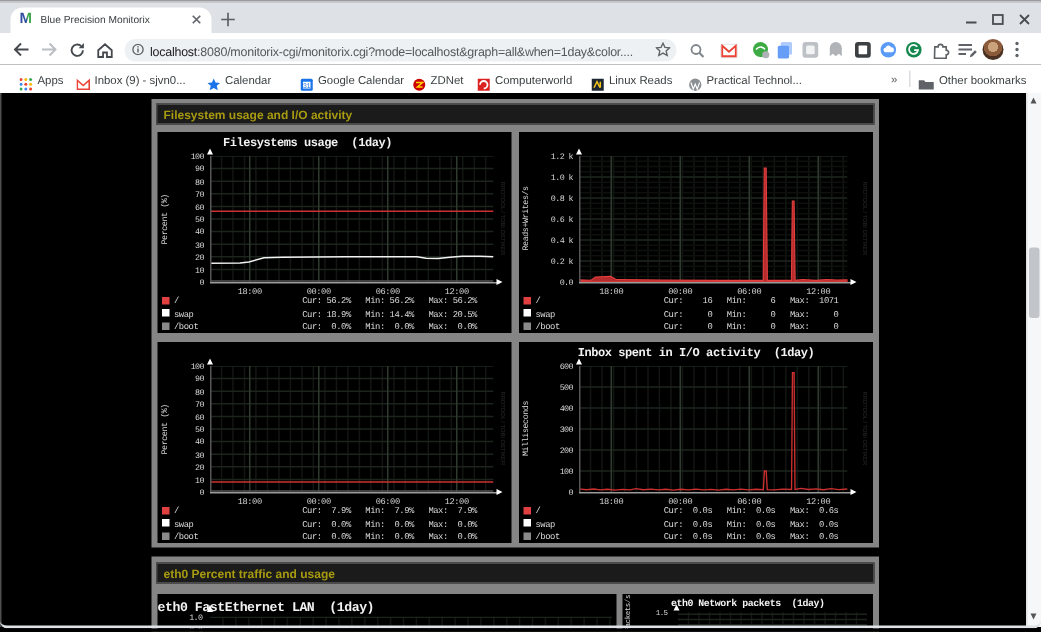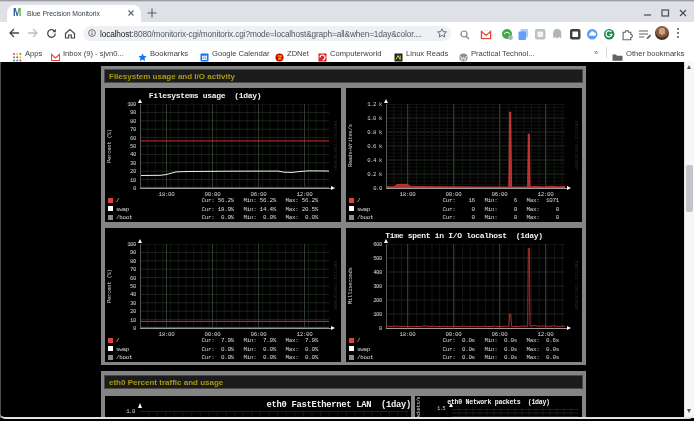--- a/index.html
+++ b/index.html
@@ -249,21 +249,21 @@
 <div class="clg" style="left:96.5px;top:109.0px">Cur:  7.9%   Min:  7.9%   Max:  7.9%</div>
 <div style="position:absolute;left:3px;top:118.4px;width:5px;height:5px;background:#ffffff"></div>
 <div class="clg" style="left:11px;top:117.6px">swap</div>
 <div class="clg" style="left:96.5px;top:117.6px">Cur:  0.0%   Min:  0.0%   Max:  0.0%</div>
 <div style="position:absolute;left:3px;top:127.0px;width:5px;height:5px;background:#8a8a8a"></div>
 <div class="clg" style="left:11px;top:126.2px">/boot</div>
 <div class="clg" style="left:96.5px;top:126.2px">Cur:  0.0%   Min:  0.0%   Max:  0.0%</div>
 <div class="cwm" style="left:228px;top:16px;height:84px">RRDTOOL / TOBI OETIKER</div>
 </div>
 <div class="cell" style="left:346px;top:228px;width:236px;height:134px">
-<div class="ct" style="left:0;top:3px;width:236px;text-align:center">Time spent in I/O localhost  (1day)</div>
+<div class="ct" style="left:0;top:3px;width:236px;text-align:center">Inbox spent in I/O activity  (1day)</div>
 <div class="cyl" style="left:1px;top:16px;height:84px">Milliseconds</div>
 <div class="cyn" style="left:0;top:13.0px;width:36px">600</div>
 <div class="cyn" style="left:0;top:27.0px;width:36px">500</div>
 <div class="cyn" style="left:0;top:41.0px;width:36px">400</div>
 <div class="cyn" style="left:0;top:55.0px;width:36px">300</div>
 <div class="cyn" style="left:0;top:69.0px;width:36px">200</div>
 <div class="cyn" style="left:0;top:83.0px;width:36px">100</div>
 <div class="cyn" style="left:0;top:97.0px;width:36px">0</div>
 <svg style="position:absolute;left:40px;top:16px" width="179" height="84" viewBox="0 0 179 84">
       <line x1="7.7" y1="0" x2="7.7" y2="84" stroke="#121612" stroke-width="1"></line>
@@ -316,21 +316,21 @@
 <div class="clg" style="left:11px;top:117.6px">swap</div>
 <div class="clg" style="left:96.5px;top:117.6px">Cur:  0.0s   Min:  0.0s   Max:  0.0s</div>
 <div style="position:absolute;left:3px;top:127.0px;width:5px;height:5px;background:#8a8a8a"></div>
 <div class="clg" style="left:11px;top:126.2px">/boot</div>
 <div class="clg" style="left:96.5px;top:126.2px">Cur:  0.0s   Min:  0.0s   Max:  0.0s</div>
 <div class="cwm" style="left:228px;top:16px;height:84px">RRDTOOL / TOBI OETIKER</div>
 </div>
 <div class="a" style="left:101px;top:371px;width:485px;height:50px;background:#858585"></div>
 <div class="sechead" style="left:104px;top:375px;width:479px;height:14px">eth0 Percent traffic and usage</div>
 <div class="cell" style="left:105px;top:396px;width:306px;height:25px">
-<div class="ct" style="left:0;top:4px;width:306px;text-align:right;font-size:8.8px">eth0 FastEthernet LAN  (1day)</div>
+<div class="ct" style="left:0;top:4px;width:306px;text-align:left;font-size:8.8px">eth0 FastEthernet LAN  (1day)</div>
 <div class="cyn" style="left:4px;top:12px;width:26px">1.0</div>
 <div class="cyn" style="left:4px;top:20.5px;width:26px">0.9</div>
 <div style="position:absolute;left:32.5px;top:7px;width:0;height:0;border-bottom:5px solid #fff;border-left:2.5px solid transparent;border-right:2.5px solid transparent"></div>
 <svg style="position:absolute;left:35px;top:15px" width="268" height="10" viewBox="0 0 268 10">
       <line x1="8.6" y1="0" x2="8.6" y2="10" stroke="#121612" stroke-width="1"></line>
       <line x1="17.2" y1="0" x2="17.2" y2="10" stroke="#121612" stroke-width="1"></line>
       <line x1="25.8" y1="0" x2="25.8" y2="10" stroke="#121612" stroke-width="1"></line>
       <line x1="34.4" y1="0" x2="34.4" y2="10" stroke="#121612" stroke-width="1"></line>
       <line x1="43.0" y1="0" x2="43.0" y2="10" stroke="#121612" stroke-width="1"></line>
       <line x1="51.6" y1="0" x2="51.6" y2="10" stroke="#121612" stroke-width="1"></line>
@@ -508,21 +508,21 @@
       <circle cx="7.4" cy="7.4" r="1" fill="#ea4335"></circle>
     </svg></div>
 <div class="a bmtext" style="left:25px;top:48.5px">Apps</div>
 <div class="a" style="left:51px;top:48px;width:9px;height:9px"><svg width="9" height="9">
       <path d="M0.5,1.5 L4.5,5 L8.5,1.5 V7.5 H0.5 Z" fill="none" stroke="#ea4335" stroke-width="1.1"></path>
     </svg></div>
 <div class="a bmtext" style="left:63px;top:48.5px">Inbox (9) - sjvn0...</div>
 <div class="a" style="left:138px;top:48px;width:9px;height:9px"><svg width="9" height="9">
       <path d="M4.5,0.3 L5.7,3 L8.7,3.3 L6.5,5.2 L7.2,8.2 L4.5,6.6 L1.8,8.2 L2.5,5.2 L0.3,3.3 L3.3,3 Z" fill="#1a73e8"></path>
     </svg></div>
-<div class="a bmtext" style="left:150px;top:48.5px">Bookmarks</div>
+<div class="a bmtext" style="left:150px;top:48.5px">Calendar</div>
 <div class="a" style="left:200px;top:48px;width:9px;height:9px"><svg width="9" height="9">
       <rect x="0.5" y="0.5" width="8" height="8" rx="1" fill="#1a73e8"></rect>
       <rect x="2" y="2.5" width="5" height="4.5" fill="#fff"></rect>
       <text x="4.5" y="6.4" font-size="4.5" fill="#1a73e8" text-anchor="middle" font-family="Liberation Sans">31</text>
     </svg></div>
 <div class="a bmtext" style="left:212px;top:48.5px">Google Calendar</div>
 <div class="a" style="left:275px;top:48px;width:9px;height:9px"><svg width="9" height="9">
       <circle cx="4.5" cy="4.5" r="4" fill="#c00"></circle>
       <path d="M2.3,3 h4.4 l-3.4,3 h3.4" stroke="#ffd400" stroke-width="1" fill="none"></path>
     </svg></div>

